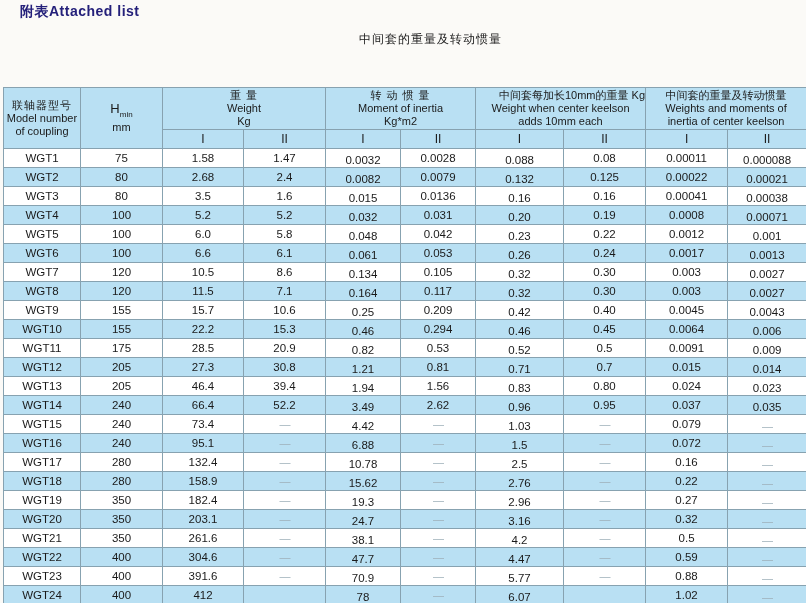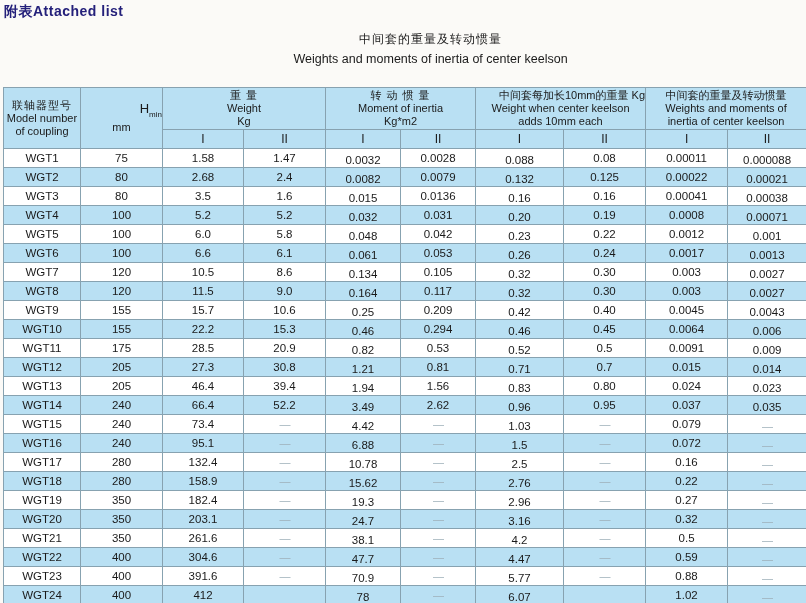--- a/index.html
+++ b/index.html
@@ -4,21 +4,21 @@
 <style>
   * { margin:0; padding:0; box-sizing:border-box; }
   html,body { width:806px; height:603px; overflow:hidden; }
   body {
     background:#fbfaf7;
     font-family:"Liberation Sans", sans-serif;
     color:#1a1a1a;
     position:relative;
   }
   .page-title {
-    position:absolute; top:3px; left:4px;
+    position:absolute; top:3px; left:20px;
     font-size:14px; font-weight:bold; color:#24207a;
     letter-spacing:0.5px;
   }
   .center-titles {
     position:absolute; top:31px; left:0; width:100%;
     text-align:center; padding-left:55px;
   }
   .center-titles .zh { font-size:12px; margin-bottom:4px; letter-spacing:1px; }
   .center-titles .en { font-size:12.5px; }
 
@@ -50,21 +50,20 @@
   .spec tbody td.low { vertical-align:bottom; padding-bottom:1px; }
   .spec tbody td.dash { color:#9fb0ba; font-size:11px; letter-spacing:-1px; }
 </style>
 </head>
 <body>
 
 <div class="page-title">附表Attached list</div>
 
 <div class="center-titles">
   <div class="zh">中间套的重量及转动惯量</div>
-  <div class="en">Weights and moments of inertia of center keelson</div>
 </div>
 
 <table class="spec">
   <colgroup>
     <col style="width:77px">
       <col style="width:82px">
     <col style="width:81px">
       <col style="width:82px">
     <col style="width:75px">
       <col style="width:75px">
@@ -74,21 +73,21 @@
       <col style="width:79px">
   </colgroup>
   <thead>
     <tr class="group-row">
       <th rowspan="2">
         <div class="zh">联轴器型号</div>
         <div>Model number</div>
         <div>of coupling</div>
       </th>
       <th rowspan="2">
-        <div style="font-size:13px;text-align:right;"><span>H</span><sub>min</sub></div>
+        <div style="font-size:13px;"><span>H</span><sub>min</sub></div>
         <div>mm</div>
       </th>
       <th colspan="2">
         <div class="zh">重  量</div>
         <div>Weight</div>
         <div>Kg</div>
       </th>
       <th colspan="2">
         <div class="zh">转 动 惯 量</div>
         <div>Moment of inertia</div>
@@ -198,21 +197,21 @@
         <td>0.105</td>
         <td class="low">0.32</td>
         <td>0.30</td>
         <td>0.003</td>
         <td class="low">0.0027</td>
       </tr>
       <tr class="band">
         <td>WGT8</td>
         <td>120</td>
         <td>11.5</td>
-        <td>9.0</td>
+        <td>7.1</td>
         <td class="low">0.164</td>
         <td>0.117</td>
         <td class="low">0.32</td>
         <td>0.30</td>
         <td>0.003</td>
         <td class="low">0.0027</td>
       </tr>
       <tr>
         <td>WGT9</td>
         <td>155</td>

